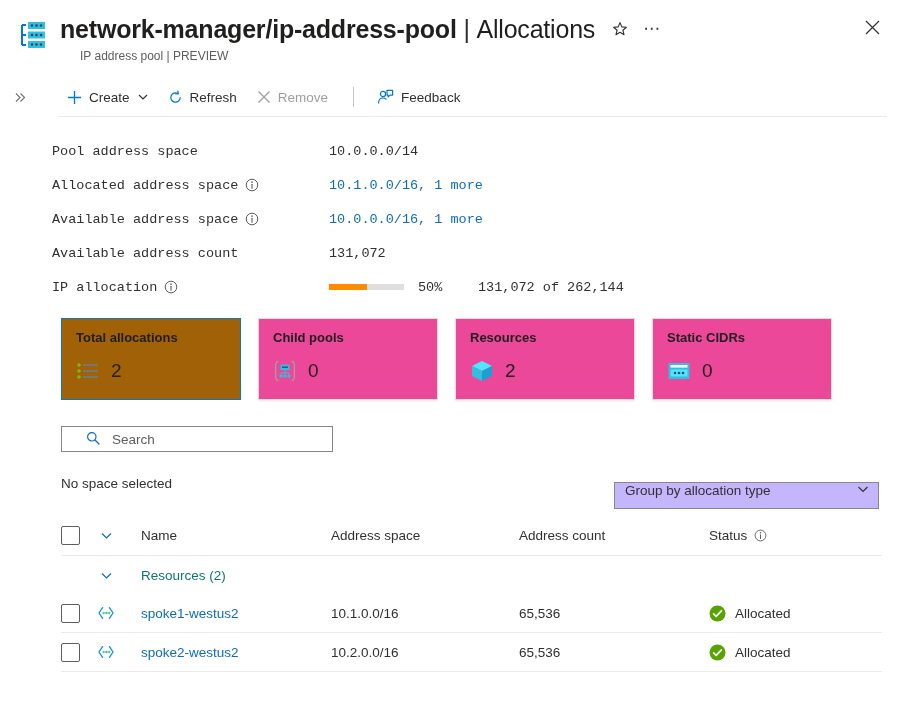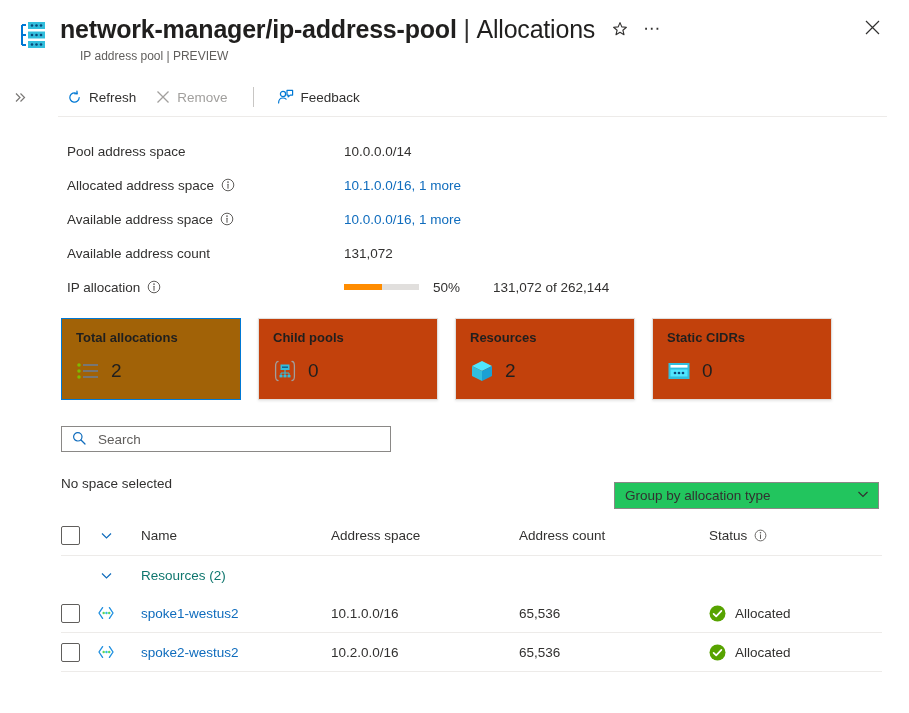--- a/index.html
+++ b/index.html
@@ -77,21 +77,21 @@
   .cmd-chevron { margin-left: 8px; display:flex; align-items:center; }
   .cmd-sep {
     width: 1px; height: 20px; background: #c8c6c4; margin: 0 14px;
   }
   .cmdbar-underline {
     position: absolute; left: 58px; right: 22px; bottom: 0;
     height: 1px; background: #edebe9;
   }
 
   
-  .props { margin-top: 17px; padding-left: 67px; }
+  .props { margin-top: 17px; padding-left: 52px; font-family: Liberation Mono, monospace; }
   .prop-row {
     display: flex; align-items: center; height: 34px;
   }
   .prop-label {
     width: 277px; font-size: 13.5px; color: #323130;
     display: flex; align-items: center;
   }
   .prop-value { font-size: 13.5px; color: #323130; }
   .prop-value.link { color: #0f6cbd; cursor: pointer; }
   .info-icon { margin-left: 7px; display: inline-flex; align-items: center; }
@@ -105,21 +105,21 @@
   .bar-pct { margin-left: 14px; font-size: 13.5px; min-width: 34px; }
   .bar-detail { margin-left: 26px; font-size: 13.5px; }
 
   
   .cards {
     display: flex; margin-top: 14px; padding-left: 61px;
   }
   .card {
     width: 180px; height: 82px;
     border: 1px solid #e1dfdd;
-    background: #c2410c;
+    background: #ec4899;
     margin-right: 17px;
     padding: 11px 14px 0 14px;
     box-sizing: border-box;
     box-shadow: 0 1.2px 2.4px rgba(0,0,0,0.10);
     cursor: pointer;
     position: relative;
   }
   .card.selected {
     background: #a16207;
     border: 1px solid #0078d4;
@@ -137,40 +137,40 @@
     align-items: center; justify-content: center; margin-right: 11px;
   }
   .card-count { font-size: 19px; color: #201f1e; }
 
   
   .filters {
     margin-top: 26px; padding-left: 61px; padding-right: 30px;
     position: relative;
   }
   .search-box {
-    width: 330px; height: 26px;
+    width: 272px; height: 26px;
     border: 1px solid #8a8886; background: #fff;
-    display: flex; align-items: center; padding: 0 10px;
+    display: flex; align-items: center; padding: 0 24px;
     box-sizing: border-box;
   }
   .search-box input {
     border: none; outline: none; flex: 1;
     font-family: "Liberation Sans", sans-serif;
     font-size: 13.5px; color: #323130; margin-left: 10px;
     background: transparent;
   }
   .search-box input::placeholder { color: #605e5c; }
   .sel-status {
     margin-top: 24px; font-size: 13.5px; color: #323130;
   }
   .groupby {
     position: absolute; right: 30px; top: 56px;
     width: 265px; height: 27px;
-    border: 1px solid #8a8886; background: #22c55e;
-    display: flex; align-items: center; justify-content: space-between;
+    border: 1px solid #8a8886; background: #c4b5fd;
+    display: flex; justify-content: space-between;
     padding: 0 9px 0 10px; box-sizing: border-box;
     font-size: 13.5px; color: #323130; cursor: pointer;
   }
 
   
   .table { margin-top: 24px; padding-left: 61px; padding-right: 27px; }
   .trow {
     display: flex; align-items: center; height: 38px;
     border-bottom: 1px solid #edebe9;
   }
@@ -249,20 +249,33 @@
   </div>
 </div>
 
 <div class="cmdbar">
   <div class="nav-expand">
     <svg width="13" height="13" viewBox="0 0 13 13">
       <path d="M2 2.5 L6 6.5 L2 10.5 M6.5 2.5 L10.5 6.5 L6.5 10.5" stroke="#797775" stroke-width="1.2" fill="none"></path>
     </svg>
   </div>
 
+  <div class="cmd">
+    <span class="glyph">
+      <svg width="15" height="15" viewBox="0 0 15 15">
+        <path d="M7.5 1 V14 M1 7.5 H14" stroke="#0078d4" stroke-width="1.35"></path>
+      </svg>
+    </span>
+    <span>Create</span>
+    <span class="cmd-chevron">
+      <svg width="10" height="10" viewBox="0 0 10 10">
+        <path d="M1 3 L5 7 L9 3" stroke="#323130" stroke-width="1.1" fill="none"></path>
+      </svg>
+    </span>
+  </div>
 
   <div class="cmd">
     <span class="glyph">
       <svg width="15" height="15" viewBox="0 0 16 16">
         <path d="M13 8 A5 5 0 1 1 10.4 3.6" stroke="#0078d4" stroke-width="1.3" fill="none" stroke-linecap="round"></path>
         <path d="M10.6 1.2 L10.9 4.1 L8 4.0" stroke="#0078d4" stroke-width="1.3" fill="none" stroke-linecap="round" stroke-linejoin="round"></path>
       </svg>
     </span>
     <span>Refresh</span>
   </div>

